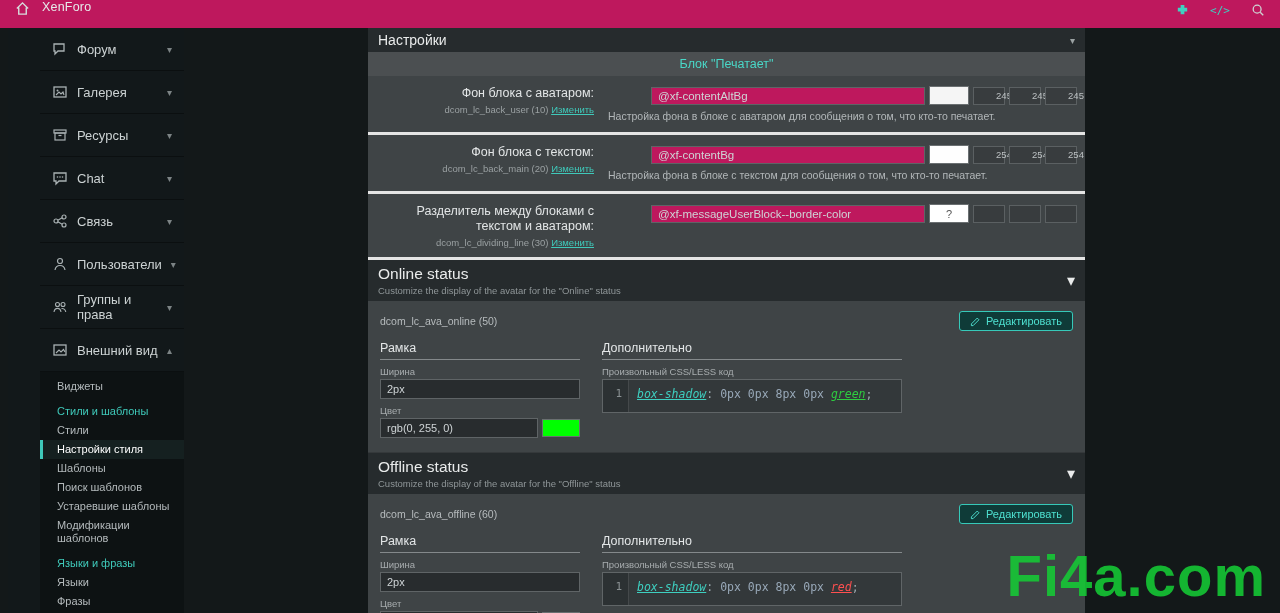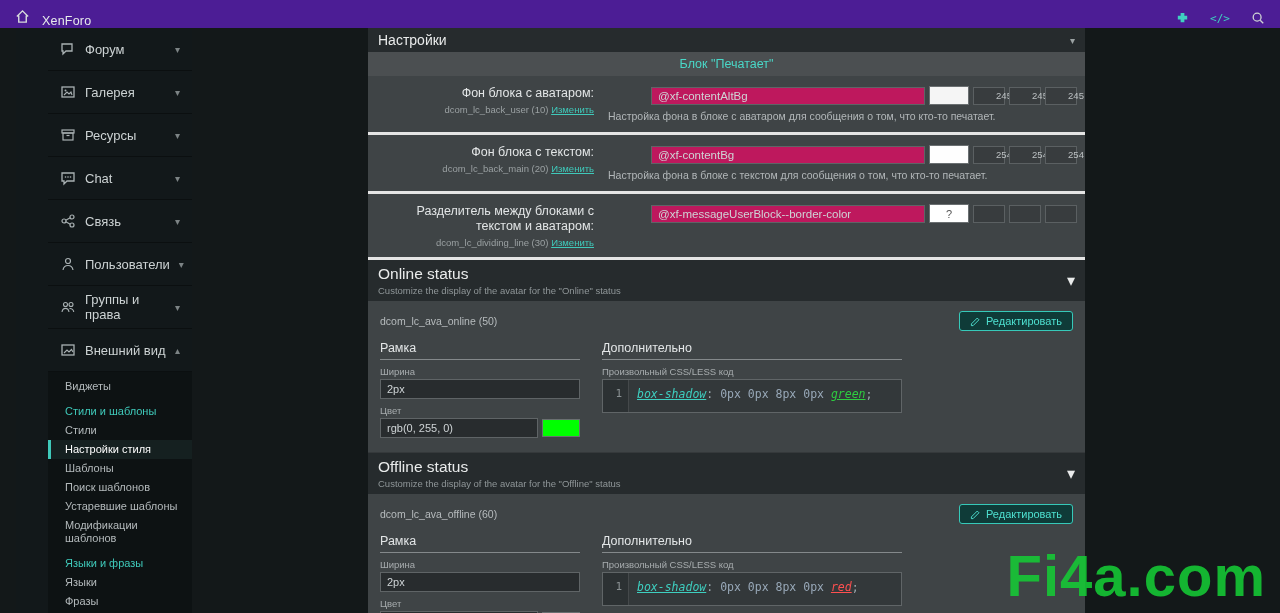--- a/index.html
+++ b/index.html
@@ -1,30 +1,30 @@
 <!DOCTYPE html>
 <html><head>
 <meta charset="utf-8">
 <style>
   * { box-sizing: border-box; margin: 0; padding: 0; }
   body { font-family: "Liberation Sans", sans-serif; background:#0d1112; }
   #app { position:relative; width:1280px; height:613px; overflow:hidden; background:#131819; }
 
   
-  .topbar { position:absolute; top:0; left:0; width:1280px; height:28px; background:#4c1d95;
-            display:flex; align-items:flex-end; padding:0 12px; gap:10px; color:#e6eaea; }
+  .topbar { position:absolute; top:0; left:0; width:1280px; height:28px; background:#be185d;
+            display:flex; align-items:flex-start; padding:0 12px; gap:10px; color:#e6eaea; }
   .home-btn { width:20px; height:20px; display:flex; align-items:center; justify-content:center; color:#d7dcdc; cursor:pointer; }
   .brand { font-size:12.5px; color:#e6eaea; letter-spacing:.2px; }
   .topbar-right { margin-left:auto; display:flex; align-items:center; gap:18px; color:#3fd0c0; }
   .top-icon { display:flex; align-items:center; justify-content:center; width:20px; height:20px; cursor:pointer; }
   .code-glyph { font-family:"DejaVu Sans Mono", monospace; font-size:11px; color:#3fd0c0; }
   .search-glyph { color:#cfd4d4; }
 
   
-  .sidebar { position:absolute; top:28px; left:16px; width:176px; bottom:0; background:#12181a; overflow:hidden;padding-left:32px; }
+  .sidebar { position:absolute; top:28px; left:8px; width:176px; bottom:0; background:#12181a; overflow:hidden;padding-left:32px; }
   .nav-item { height:43px; display:flex; align-items:center; padding:0 12px; gap:9px;
               border-bottom:1px solid #0b0f10; color:#ccd2d3; font-size:13px; cursor:pointer; }
   .nav-icon { width:16px; height:16px; color:#a9b1b3; display:flex; align-items:center; }
   .nav-icon svg { width:16px; height:16px; }
   .chevron { margin-left:auto; color:#7c8385; font-size:10px; }
   .subnav { background:#0d1213; padding:5px 0 4px; }
   .subnav-item { padding:3px 14px; font-size:11px; line-height:13px; color:#b4babc; cursor:pointer; border-left:3px solid transparent; }
   .subnav-item.group { color:#3fc9ba; margin-top:6px; }
   .subnav-item.active { border-left:3px solid #3fc9ba; color:#ffffff; background:#152020; }
 

